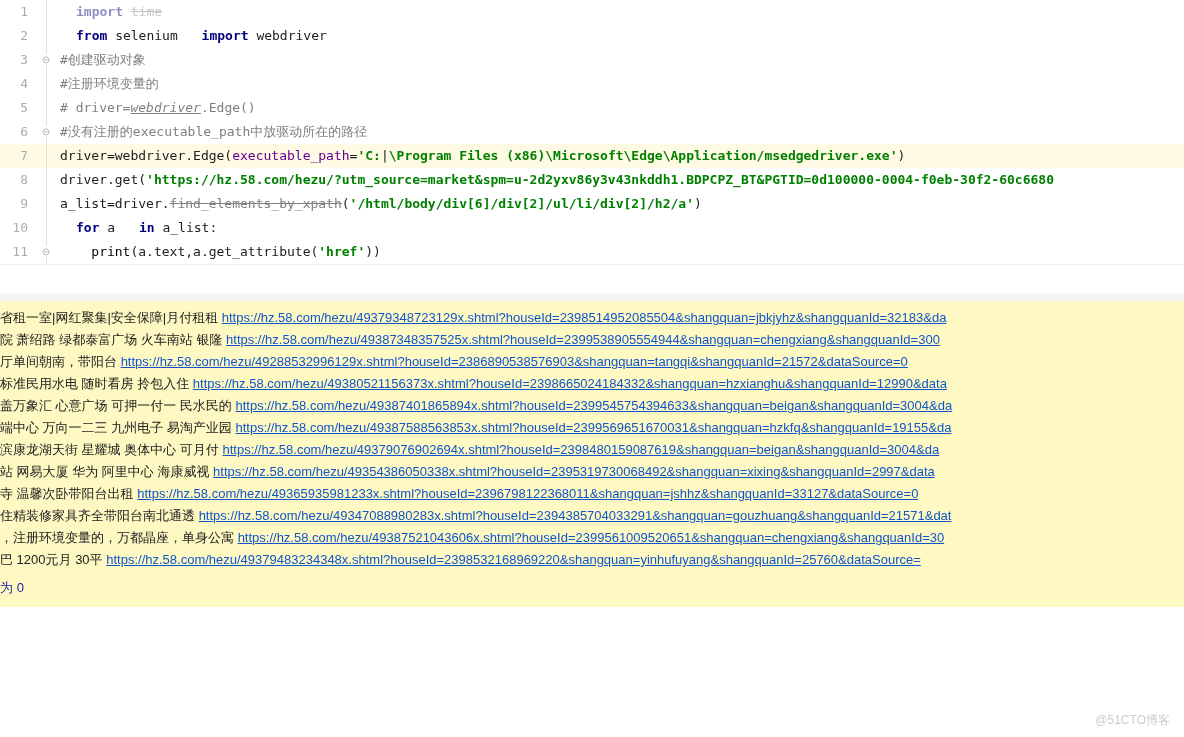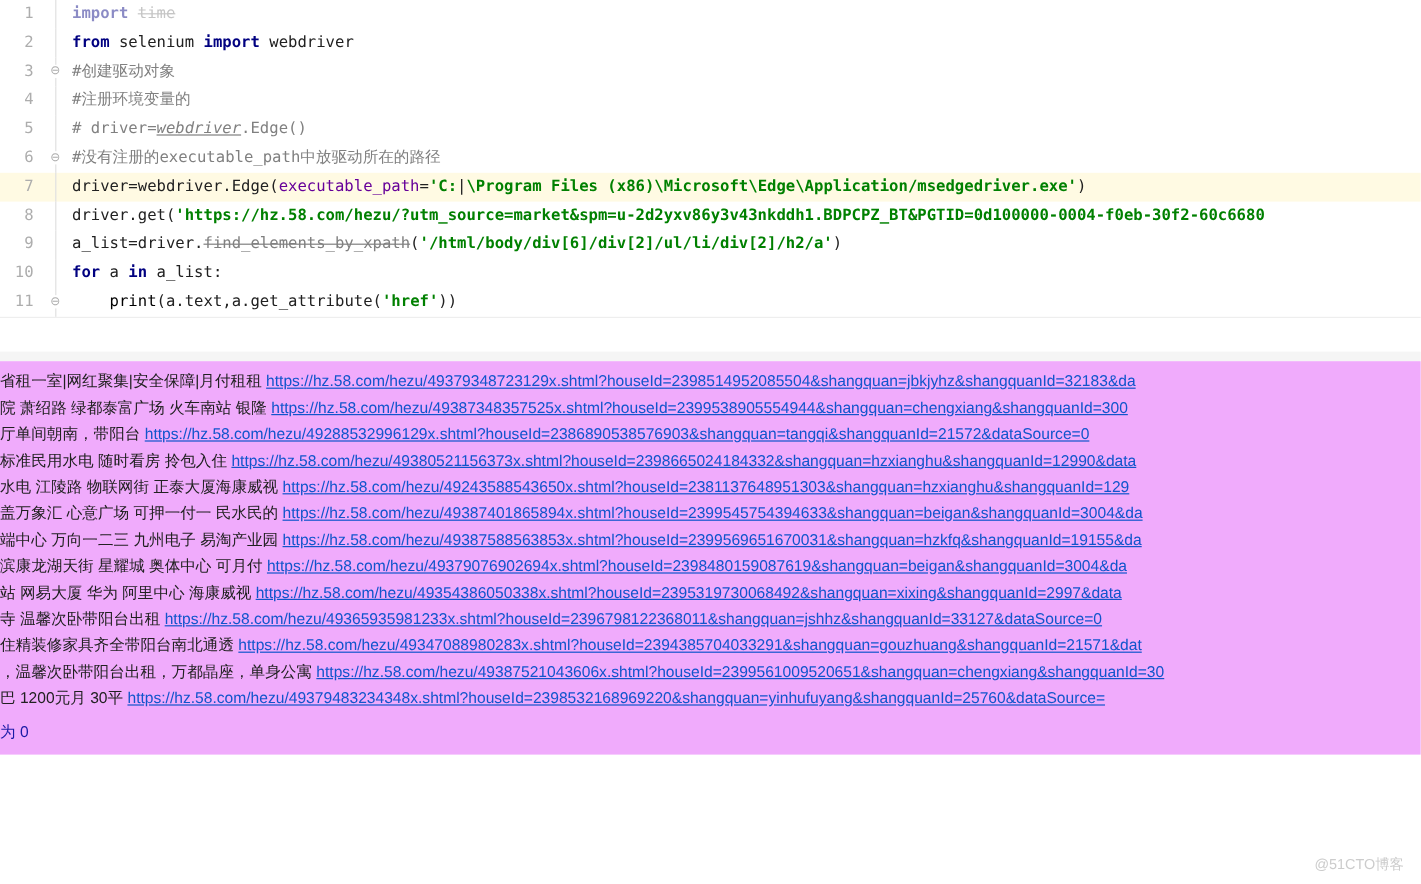--- a/index.html
+++ b/index.html
@@ -5,28 +5,28 @@
 * { margin: 0; padding: 0; box-sizing: border-box; }
 body { font-family: "Microsoft YaHei", Arial, sans-serif; font-size: 13px; background: #fff; color: #212121; width: 1184px; }
 .editor { background: #fff; border-bottom: 1px solid #eee; }
 .code-line { display: flex; min-height: 24px; line-height: 24px; }
 .gutter { width: 36px; text-align: right; padding-right: 8px; color: #adadad; font-family: "Consolas", "Monaco", monospace; font-size: 13px; user-select: none; }
 .fold { width: 20px; text-align: center; color: #adadad; font-size: 10px; user-select: none; position: relative; }
 .fold::before { content: ''; position: absolute; left: 50%; top: 0; bottom: 0; border-left: 1px solid #e0e0e0; }
 .fold-icon { position: relative; z-index: 1; background: #fff; }
 .code { font-family: "Consolas", "Monaco", monospace; font-size: 13px; white-space: pre; padding-left: 4px; flex: 1; }
 .hl { background: #fffae3; }
-.kw { color: #000080; font-weight: bold; }
+.kw { color: #000080; font-weight: bold; margin-left: 16px; }
 .str { color: #008000; font-weight: bold; }
 .cm { color: #808080; }
 .param { color: #660099; }
 .fn { color: #000; }
 .strike { text-decoration: line-through; color: #808080; }
 .underline { text-decoration: underline; color: #808080; font-style: italic; }
-.console { background: #f0abfc; padding: 6px 0; }
+.console { background: #fef9c3; padding: 6px 0; }
 .console-line { line-height: 22px; white-space: nowrap; overflow: hidden; font-size: 13px; }
 .console-text { color: #212121; }
 .console-link { color: #1155cc; text-decoration: underline; }
 .status { color: #1a1aa6; padding: 8px 0 4px 0; font-size: 13px; }
 .watermark { position: absolute; right: 14px; bottom: 8px; color: #ccc; font-size: 12px; text-align: right; }
 .blank-area { height: 28px; background: #fff; }
 .sep { height: 8px; background: #f5f5f5; }
 </style>
 </head>
 <body>
@@ -93,28 +93,27 @@
 
 <div class="blank-area"></div>
 <div class="sep"></div>
 
 <div class="console">
   <div id="console-lines">
       <div class="console-line"><span class="console-text">省租一室|网红聚集|安全保障|月付租租 </span><span class="console-link">https://hz.58.com/hezu/49379348723129x.shtml?houseId=2398514952085504&amp;shangquan=jbkjyhz&amp;shangquanId=32183&amp;da</span></div>
       <div class="console-line"><span class="console-text">院 萧绍路 绿都泰富广场 火车南站 银隆 </span><span class="console-link">https://hz.58.com/hezu/49387348357525x.shtml?houseId=2399538905554944&amp;shangquan=chengxiang&amp;shangquanId=300</span></div>
       <div class="console-line"><span class="console-text">厅单间朝南，带阳台 </span><span class="console-link">https://hz.58.com/hezu/49288532996129x.shtml?houseId=2386890538576903&amp;shangquan=tangqi&amp;shangquanId=21572&amp;dataSource=0</span></div>
       <div class="console-line"><span class="console-text">标准民用水电 随时看房 拎包入住 </span><span class="console-link">https://hz.58.com/hezu/49380521156373x.shtml?houseId=2398665024184332&amp;shangquan=hzxianghu&amp;shangquanId=12990&amp;data</span></div>
-      <div class="console-line"><span class="console-text">水电 江陵路 物联网街 正泰大厦海康威视 </span><span class="console-link">https://hz.58.com/hezu/49243588543650x.shtml?houseId=2381137648951303&amp;shangquan=hzxianghu&amp;shangquanId=129</span></div>
       <div class="console-line"><span class="console-text">盖万象汇 心意广场 可押一付一 民水民的 </span><span class="console-link">https://hz.58.com/hezu/49387401865894x.shtml?houseId=2399545754394633&amp;shangquan=beigan&amp;shangquanId=3004&amp;da</span></div>
       <div class="console-line"><span class="console-text">端中心 万向一二三 九州电子 易淘产业园 </span><span class="console-link">https://hz.58.com/hezu/49387588563853x.shtml?houseId=2399569651670031&amp;shangquan=hzkfq&amp;shangquanId=19155&amp;da</span></div>
       <div class="console-line"><span class="console-text"> 滨康龙湖天街 星耀城 奥体中心 可月付 </span><span class="console-link">https://hz.58.com/hezu/49379076902694x.shtml?houseId=2398480159087619&amp;shangquan=beigan&amp;shangquanId=3004&amp;da</span></div>
       <div class="console-line"><span class="console-text">站 网易大厦 华为 阿里中心 海康威视 </span><span class="console-link">https://hz.58.com/hezu/49354386050338x.shtml?houseId=2395319730068492&amp;shangquan=xixing&amp;shangquanId=2997&amp;data</span></div>
       <div class="console-line"><span class="console-text">寺 温馨次卧带阳台出租 </span><span class="console-link">https://hz.58.com/hezu/49365935981233x.shtml?houseId=2396798122368011&amp;shangquan=jshhz&amp;shangquanId=33127&amp;dataSource=0</span></div>
       <div class="console-line"><span class="console-text">住精装修家具齐全带阳台南北通透 </span><span class="console-link">https://hz.58.com/hezu/49347088980283x.shtml?houseId=2394385704033291&amp;shangquan=gouzhuang&amp;shangquanId=21571&amp;dat</span></div>
-      <div class="console-line"><span class="console-text">，温馨次卧带阳台出租，万都晶座，单身公寓 </span><span class="console-link">https://hz.58.com/hezu/49387521043606x.shtml?houseId=2399561009520651&amp;shangquan=chengxiang&amp;shangquanId=30</span></div>
+      <div class="console-line"><span class="console-text">，注册环境变量的，万都晶座，单身公寓 </span><span class="console-link">https://hz.58.com/hezu/49387521043606x.shtml?houseId=2399561009520651&amp;shangquan=chengxiang&amp;shangquanId=30</span></div>
       <div class="console-line"><span class="console-text">巴 1200元月 30平 </span><span class="console-link">https://hz.58.com/hezu/49379483234348x.shtml?houseId=2398532168969220&amp;shangquan=yinhufuyang&amp;shangquanId=25760&amp;dataSource=</span></div>
     </div>
   <div class="status">
     <span>为 </span><span>0</span>
   </div>
 </div>
 
 <div class="watermark">@51CTO博客</div>
 
 </body></html>

